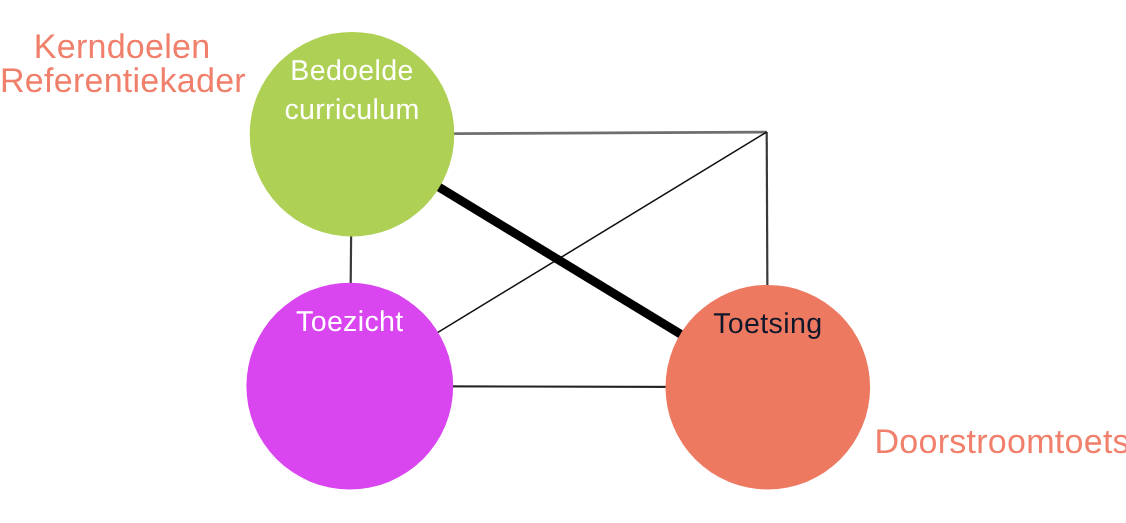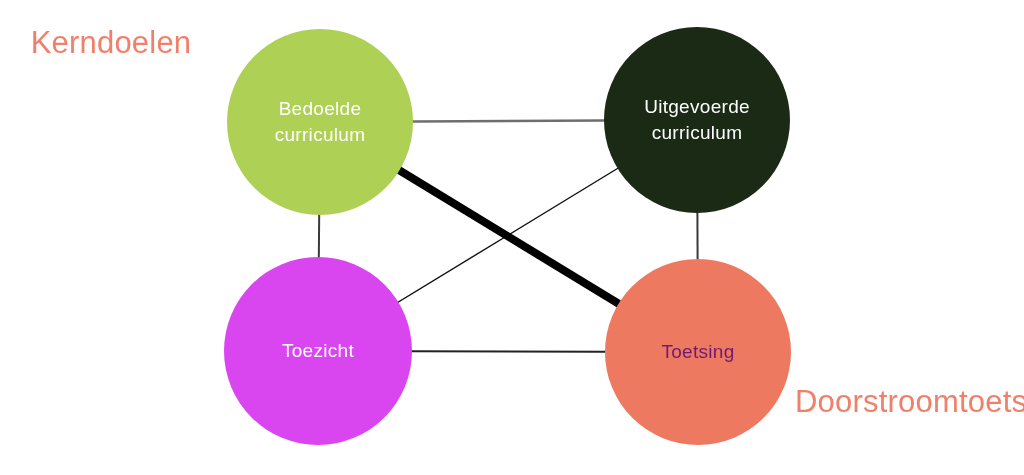--- a/index.html
+++ b/index.html
@@ -26,26 +26,25 @@
     position: absolute;
     left: 0;
     top: 0;
     width: 1024px;
     height: 475px;
   }
   .node {
     position: absolute;
     border-radius: 50%;
     display: flex;
-    align-items: center;
     justify-content: center;
     text-align: center;
     box-sizing: border-box;
     padding: 18px;
-    font-size: 19px;
+    font-size: 26px;
     line-height: 1.35;
     letter-spacing: 0.3px;
   }
   .ann {
     position: absolute;
     font-size: 31px;
     letter-spacing: 0.2px;
   }
   .ann-tl {
     left: 0;
@@ -69,27 +68,25 @@
       <line x1="320" y1="122" x2="318" y2="351" stroke="#3a3a3a" stroke-width="2"></line>
       <line x1="697" y1="120" x2="698" y2="352" stroke="#3a3a3a" stroke-width="2"></line>
       <line x1="318" y1="351" x2="698" y2="352" stroke="#222222" stroke-width="2"></line>
       <line x1="318" y1="351" x2="697" y2="120" stroke="#111111" stroke-width="1.4"></line>
       <line x1="320" y1="122" x2="698" y2="352" stroke="#000000" stroke-width="8"></line>
     </svg>
   <div id="nodes-layer">
       <div class="node" style="left: 227px; top: 29px; width: 186px; height: 186px; background: rgb(174, 208, 84); color: rgb(255, 255, 255);">
         <span>Bedoelde curriculum</span>
       </div>
-      <div class="node" style="left: 604px; top: 27px; width: 186px; height: 186px; background: rgb(27, 42, 21); color: rgb(255, 255, 255);">
-        <span>Uitgevoerde curriculum</span>
-      </div>
       <div class="node" style="left: 224px; top: 257px; width: 188px; height: 188px; background: #d946ef; color: rgb(255, 255, 255);">
         <span>Toezicht</span>
       </div>
-      <div class="node" style="left: 605px; top: 259px; width: 186px; height: 186px; background: rgb(237, 121, 97); color: #701a75;">
+      <div class="node" style="left: 605px; top: 259px; width: 186px; height: 186px; background: rgb(237, 121, 97); color: #0f172a;">
         <span>Toetsing</span>
       </div>
     </div>
   <div class="ann ann-tl" style="color: rgb(240, 128, 107);">
     <div>Kerndoelen</div>
+    <div>Referentiekader</div>
   </div>
   <div class="ann ann-br" style="color: rgb(240, 128, 107);">Doorstroomtoets</div>
 </div>
 
 </body></html>

